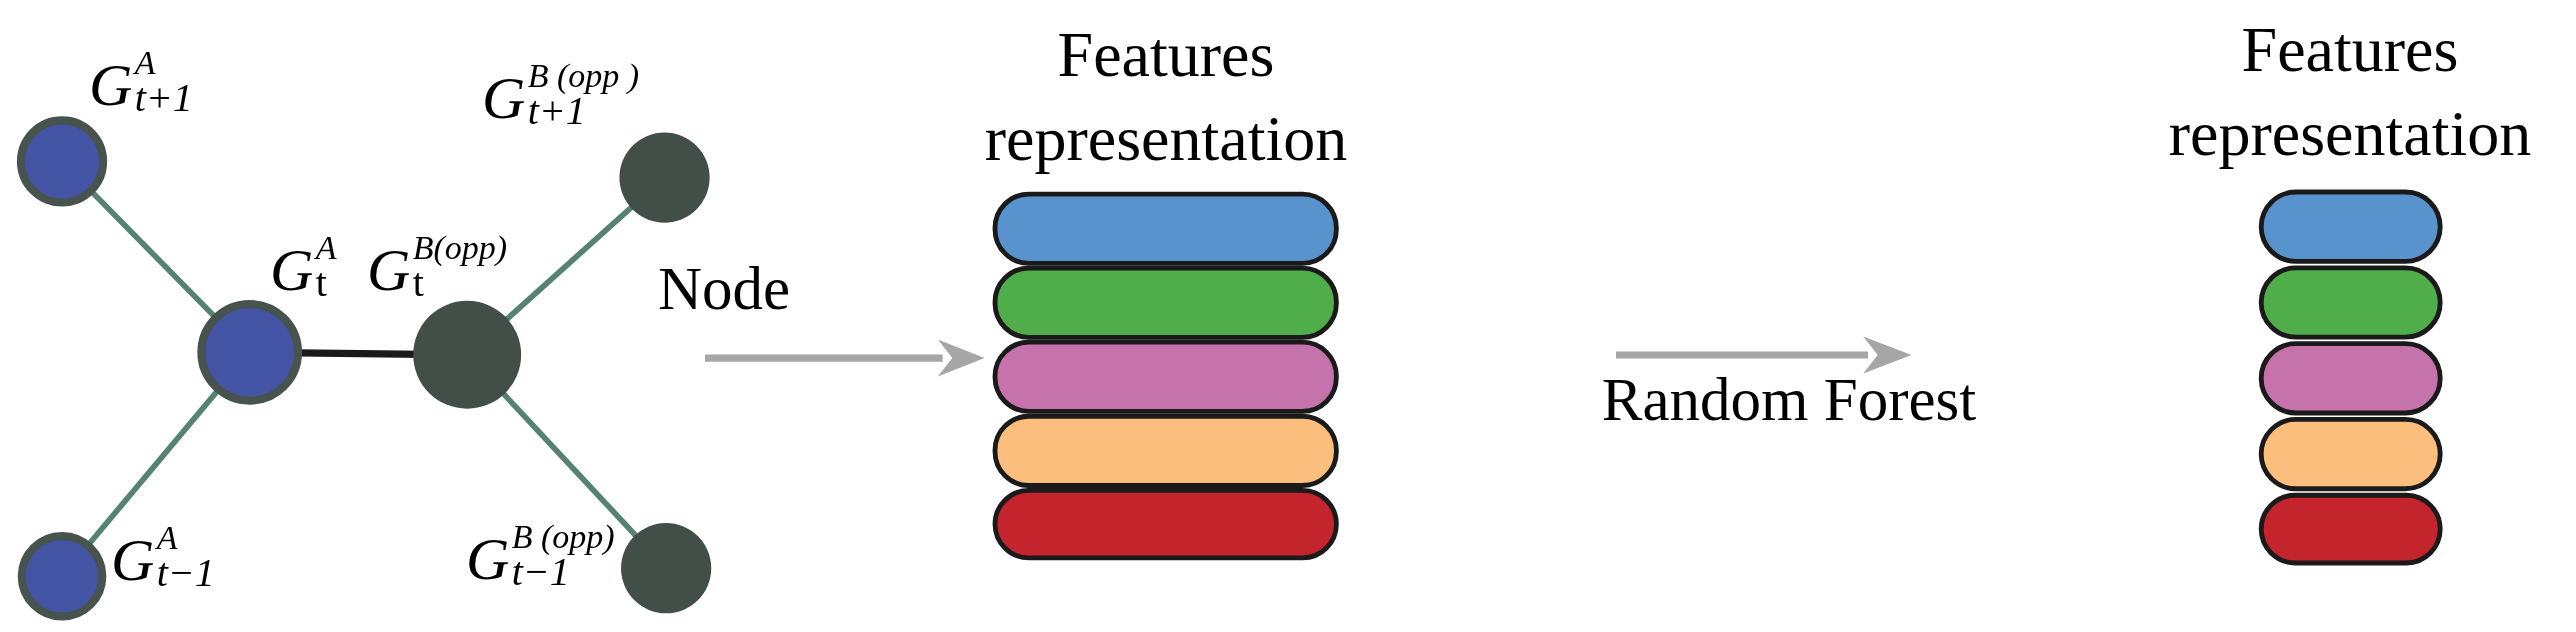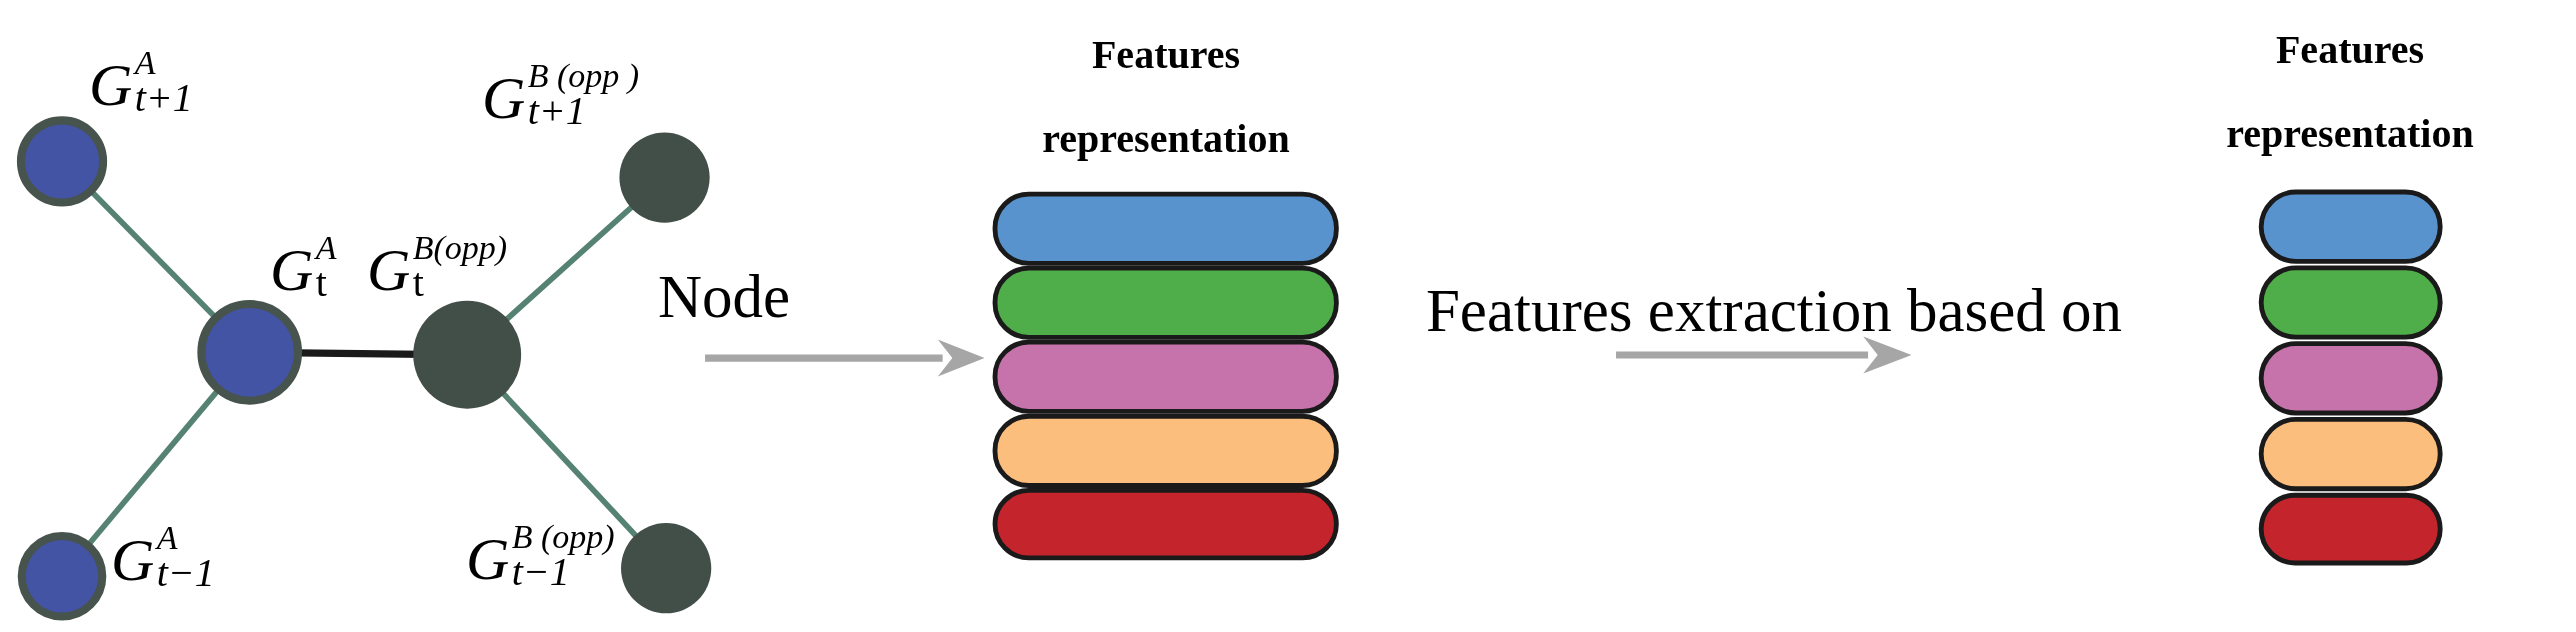--- a/index.html
+++ b/index.html
@@ -43,21 +43,21 @@
     line-height: 34px;
     font-style: italic;
     margin-top: 3.2px;
   }
   .gsub.upright { font-style: normal; }
 
   .caption {
     position: absolute;
     text-align: center;
   }
-  .caption.big { font-size: 40px; line-height: 84px; font-weight: bold; }
+  .caption.big { font-size: 64px; line-height: 84px; }
   .caption.mid { font-size: 61px; line-height: 73px; }
 </style>
 </head>
 <body>
 
 <div id="canvas">
 
   <svg class="abs" style="left:0; top:0;" width="733" height="633" viewBox="0 0 910 785">
 
     <line x1="77" y1="200" x2="310" y2="437" stroke-width="7" stroke="#558272"></line>
@@ -117,47 +117,47 @@
   </span>
 
   <span class="glabel" style="left:466px; top:529px;">
     <span class="gbase">G</span>
     <span class="gstack">
       <span class="gsup">B (opp)</span>
       <span class="gsub">t−1</span>
     </span>
   </span>
 
-  <div class="caption mid" style="left:603px; top:260px; width:242px;">Node</div>
+  <div class="caption mid" style="left:603px; top:252px; width:242px;">Node</div>
 
   <svg class="abs" style="left:701px; top:337px;" width="290" height="42" viewBox="0 0 360 52">
     <line x1="5" y1="26" x2="300" y2="26" stroke-width="9" stroke="#a6a6a6"></line>
     <polygon points="294,3 352,26 294,49 312,26" fill="#a6a6a6"></polygon>
   </svg>
 
   <div class="caption big" style="left:924px; top:13px; width:484px;">
     <div>Features</div>
     <div>representation</div>
   </div>
 
   <svg class="abs" style="left:991px; top:190px;" width="351" height="372" viewBox="0 0 436 462">
     <rect x="5" y="5" width="424" height="86" rx="42" stroke-width="6" fill="#5993ce" stroke="#1a1a1a"></rect>
     <rect x="5" y="97" width="424" height="86" rx="42" stroke-width="6" fill="#4fae4a" stroke="#1a1a1a"></rect>
     <rect x="5" y="189" width="424" height="86" rx="42" stroke-width="6" fill="#c673ac" stroke="#1a1a1a"></rect>
     <rect x="5" y="281" width="424" height="86" rx="42" stroke-width="6" fill="#fcbe7d" stroke="#1a1a1a"></rect>
     <rect x="5" y="373" width="424" height="84" rx="42" stroke-width="6" fill="#c4242b" stroke="#1a1a1a"></rect>
   </svg>
 
-  <div class="caption mid" style="left:1371px; top:274px; width:806px;">Features extraction based on</div>
 
   <svg class="abs" style="left:1612px; top:334px;" width="306" height="42" viewBox="0 0 380 52">
     <line x1="5" y1="26" x2="318" y2="26" stroke-width="9" stroke="#a6a6a6"></line>
     <polygon points="312,3 372,26 312,49 330,26" fill="#a6a6a6"></polygon>
   </svg>
 
+  <div class="caption mid" style="left:1386px; top:363px; width:806px;">Random Forest</div>
 
   <div class="caption big" style="left:2108px; top:8px; width:484px;">
     <div>Features</div>
     <div>representation</div>
   </div>
 
   <svg class="abs" style="left:2257px; top:188px;" width="189" height="379" viewBox="0 0 234 470">
     <rect x="5" y="5" width="222" height="86" rx="43" stroke-width="6" fill="#5993ce" stroke="#1a1a1a"></rect>
     <rect x="5" y="99" width="222" height="86" rx="43" stroke-width="6" fill="#4fae4a" stroke="#1a1a1a"></rect>
     <rect x="5" y="193" width="222" height="86" rx="43" stroke-width="6" fill="#c673ac" stroke="#1a1a1a"></rect>

